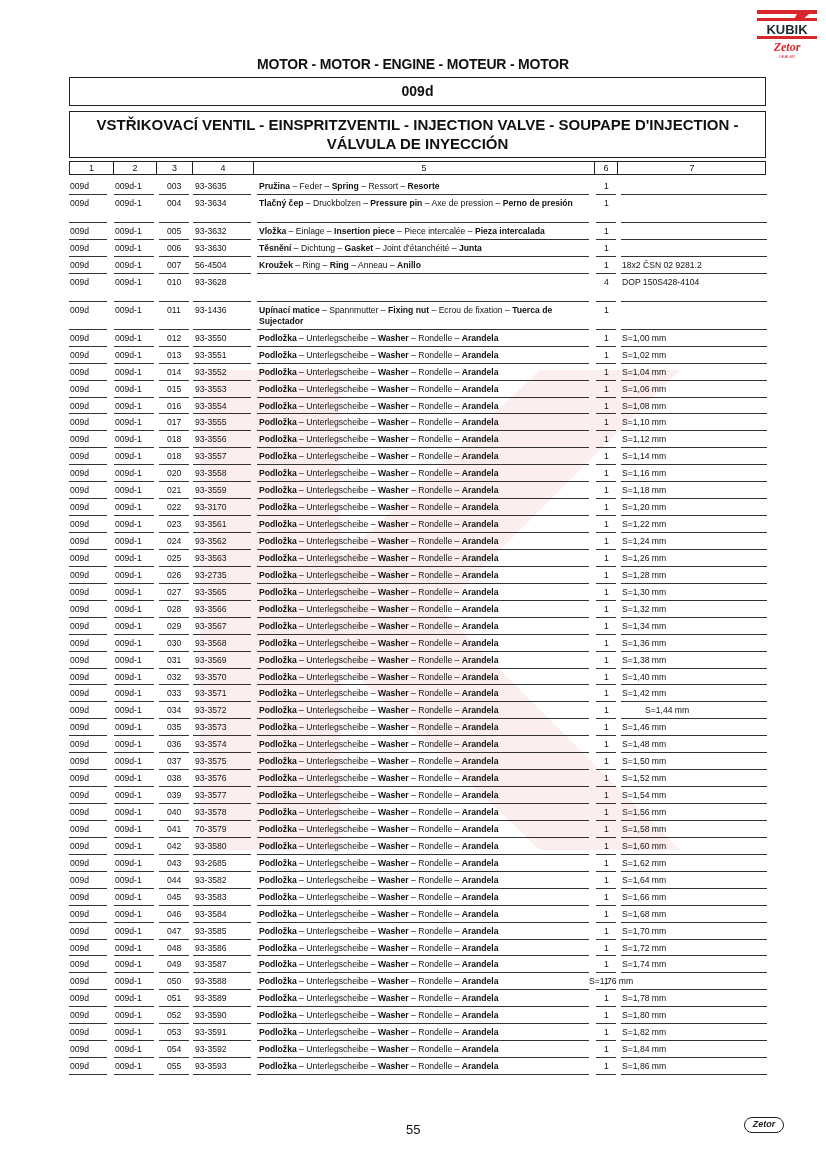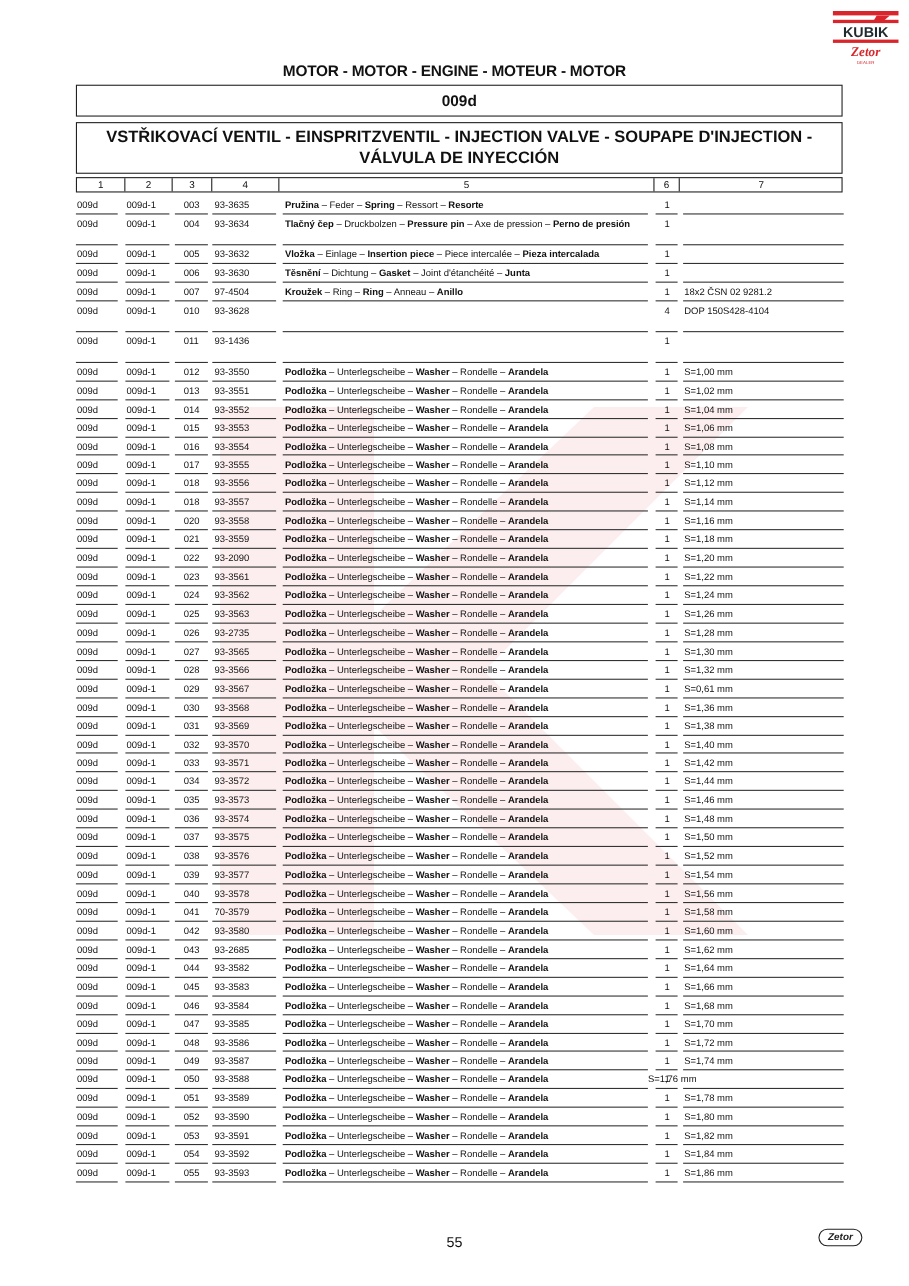--- a/index.html
+++ b/index.html
@@ -117,21 +117,21 @@
       <span class="line" style="left:90px;width:30px"></span>
       <span class="line" style="left:124px;width:58px"></span>
       <span class="line" style="left:188px;width:332px"></span>
       <span class="line" style="left:527px;width:20px"></span>
       <span class="line" style="left:552px;width:146px"></span>
     </div>
     <div class="row" style="height: 16.95px;">
       <span class="c" style="left:1px">009d</span>
       <span class="c" style="left:46px">009d-1</span>
       <span class="c" style="left:98px">007</span>
-      <span class="c" style="left:126px">97-4504</span>
+      <span class="c" style="left:126px">56-4504</span>
       <span class="c c5" style="left:190px"><b>Kroužek</b> – <span>Ring</span> – <b>Ring</b> – <span>Anneau</span> – <b>Anillo</b></span>
       <span class="c" style="left:535px">1</span>
       <span class="c" style="left:553px">18x2 ČSN 02 9281.2</span>
       <span class="line" style="left:0;width:38px"></span>
       <span class="line" style="left:45px;width:40px"></span>
       <span class="line" style="left:90px;width:30px"></span>
       <span class="line" style="left:124px;width:58px"></span>
       <span class="line" style="left:188px;width:332px"></span>
       <span class="line" style="left:527px;width:20px"></span>
       <span class="line" style="left:552px;width:146px"></span>
@@ -149,20 +149,21 @@
       <span class="line" style="left:124px;width:58px"></span>
       <span class="line" style="left:188px;width:332px"></span>
       <span class="line" style="left:527px;width:20px"></span>
       <span class="line" style="left:552px;width:146px"></span>
     </div>
     <div class="row" style="height: 28px;">
       <span class="c" style="left:1px">009d</span>
       <span class="c" style="left:46px">009d-1</span>
       <span class="c" style="left:98px">011</span>
       <span class="c" style="left:126px">93-1436</span>
+      <span class="c c5" style="left:190px"><b>Upínací matice</b> – <span>Spannmutter</span> – <b>Fixing nut</b> – <span>Ecrou de fixation</span> – <b>Tuerca de Sujectador</b></span>
       <span class="c" style="left:535px">1</span>
       <span class="c" style="left:553px"></span>
       <span class="line" style="left:0;width:38px"></span>
       <span class="line" style="left:45px;width:40px"></span>
       <span class="line" style="left:90px;width:30px"></span>
       <span class="line" style="left:124px;width:58px"></span>
       <span class="line" style="left:188px;width:332px"></span>
       <span class="line" style="left:527px;width:20px"></span>
       <span class="line" style="left:552px;width:146px"></span>
     </div>
@@ -323,21 +324,21 @@
       <span class="line" style="left:90px;width:30px"></span>
       <span class="line" style="left:124px;width:58px"></span>
       <span class="line" style="left:188px;width:332px"></span>
       <span class="line" style="left:527px;width:20px"></span>
       <span class="line" style="left:552px;width:146px"></span>
     </div>
     <div class="row" style="height: 16.95px;">
       <span class="c" style="left:1px">009d</span>
       <span class="c" style="left:46px">009d-1</span>
       <span class="c" style="left:98px">022</span>
-      <span class="c" style="left:126px">93-2090</span>
+      <span class="c" style="left:126px">93-3170</span>
       <span class="c c5" style="left:190px"><b>Podložka</b> – <span>Unterlegscheibe</span> – <b>Washer</b> – <span>Rondelle</span> – <b>Arandela</b></span>
       <span class="c" style="left:535px">1</span>
       <span class="c" style="left:553px">S=1,20 mm</span>
       <span class="line" style="left:0;width:38px"></span>
       <span class="line" style="left:45px;width:40px"></span>
       <span class="line" style="left:90px;width:30px"></span>
       <span class="line" style="left:124px;width:58px"></span>
       <span class="line" style="left:188px;width:332px"></span>
       <span class="line" style="left:527px;width:20px"></span>
       <span class="line" style="left:552px;width:146px"></span>
@@ -438,21 +439,21 @@
       <span class="line" style="left:527px;width:20px"></span>
       <span class="line" style="left:552px;width:146px"></span>
     </div>
     <div class="row" style="height: 16.95px;">
       <span class="c" style="left:1px">009d</span>
       <span class="c" style="left:46px">009d-1</span>
       <span class="c" style="left:98px">029</span>
       <span class="c" style="left:126px">93-3567</span>
       <span class="c c5" style="left:190px"><b>Podložka</b> – <span>Unterlegscheibe</span> – <b>Washer</b> – <span>Rondelle</span> – <b>Arandela</b></span>
       <span class="c" style="left:535px">1</span>
-      <span class="c" style="left:553px">S=0,61 mm</span>
+      <span class="c" style="left:553px">S=1,34 mm</span>
       <span class="line" style="left:0;width:38px"></span>
       <span class="line" style="left:45px;width:40px"></span>
       <span class="line" style="left:90px;width:30px"></span>
       <span class="line" style="left:124px;width:58px"></span>
       <span class="line" style="left:188px;width:332px"></span>
       <span class="line" style="left:527px;width:20px"></span>
       <span class="line" style="left:552px;width:146px"></span>
     </div>
     <div class="row" style="height: 16.95px;">
       <span class="c" style="left:1px">009d</span>
@@ -518,21 +519,21 @@
       <span class="line" style="left:527px;width:20px"></span>
       <span class="line" style="left:552px;width:146px"></span>
     </div>
     <div class="row" style="height: 16.95px;">
       <span class="c" style="left:1px">009d</span>
       <span class="c" style="left:46px">009d-1</span>
       <span class="c" style="left:98px">034</span>
       <span class="c" style="left:126px">93-3572</span>
       <span class="c c5" style="left:190px"><b>Podložka</b> – <span>Unterlegscheibe</span> – <b>Washer</b> – <span>Rondelle</span> – <b>Arandela</b></span>
       <span class="c" style="left:535px">1</span>
-      <span class="c" style="left:553px">S=1,44 mm</span>
+      <span class="c" style="left:576px">S=1,44 mm</span>
       <span class="line" style="left:0;width:38px"></span>
       <span class="line" style="left:45px;width:40px"></span>
       <span class="line" style="left:90px;width:30px"></span>
       <span class="line" style="left:124px;width:58px"></span>
       <span class="line" style="left:188px;width:332px"></span>
       <span class="line" style="left:527px;width:20px"></span>
       <span class="line" style="left:552px;width:146px"></span>
     </div>
     <div class="row" style="height: 16.95px;">
       <span class="c" style="left:1px">009d</span>

